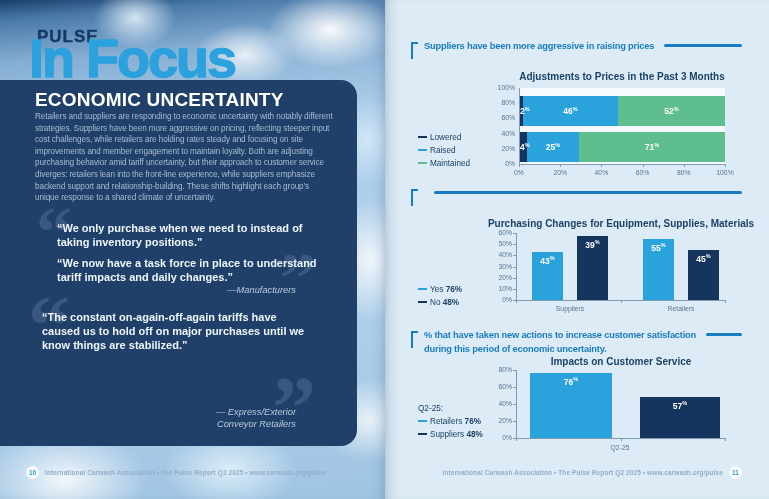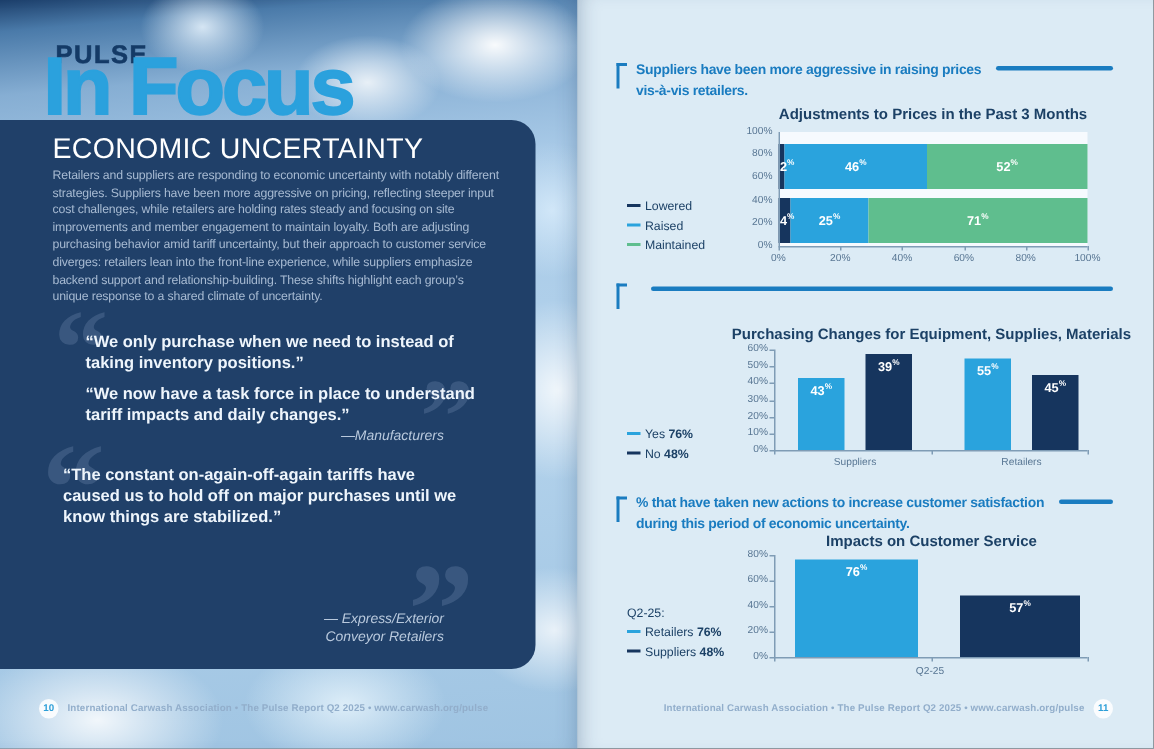--- a/index.html
+++ b/index.html
@@ -19,21 +19,21 @@
       radial-gradient(60px 60px at 368px 140px, rgba(225,242,255,.7), rgba(255,255,255,0) 75%),
       radial-gradient(80px 60px at 370px 420px, rgba(255,255,255,.75), rgba(255,255,255,0) 70%),
       linear-gradient(175deg,#1c3f6b 0%,#4a7aa9 4%,#86aed3 12%,#a6c8e6 24%,#b4d3ec 55%,#9fc4e2 100%);
     box-shadow:inset -10px 0 14px -10px rgba(30,60,100,.3);}
   .kicker{position:absolute;left:37px;top:27px;font-size:17px;font-weight:bold;
     letter-spacing:1px;color:#143a66;-webkit-text-stroke:.4px #143a66;}
   .bigtitle{position:absolute;left:29px;top:31px;font-size:54px;font-weight:bold;line-height:1;
     letter-spacing:-2px;color:#2ba1dd;-webkit-text-stroke:1.3px #2ba1dd;}
   .panel{position:absolute;left:0;top:80px;width:357px;height:366px;background:#204069;
     border-radius:0 16px 16px 0;}
-  .subtitle{position:absolute;left:35px;top:89px;font-size:19px;font-weight:normal;
+  .subtitle{position:absolute;left:35px;top:89px;font-size:19px;font-weight:bold;
     letter-spacing:.2px;color:#ffffff;text-align:center;}
   .intro{position:absolute;left:35px;top:111px;width:300px;font-size:8.2px;line-height:11.6px;
     letter-spacing:-.1px;color:#a7bad2;}
   .quote{position:absolute;width:272px;font-size:11px;font-weight:bold;line-height:14px;color:#eef5fc;}
   .q1{left:57px;top:221px;}
   .q2{left:57px;top:256px;}
   .q3{left:42px;top:310px;}
   .q4{left:42px;top:363px;}
   .attr{position:absolute;font-size:9.3px;font-style:italic;color:#b9c9dd;text-align:right;line-height:11.5px;}
   .attr1{left:150px;top:285px;width:146px;}
@@ -98,21 +98,20 @@
       <div class="footertext">International Carwash Association • The Pulse Report Q2 2025 • www.carwash.org/pulse</div>
     </div>
   </div>
 
   <div class="page-right">
 
     <div class="section-heading" id="sh0">
       <span class="bracket"></span>
       <div class="sh-text">
         <div>Suppliers have been more aggressive in raising prices</div>
-        <div>vis-à-vis retailers.</div>
       </div>
       <div class="sh-rule"></div>
     </div>
     <div class="chart-title" id="ct0">Adjustments to Prices in the Past 3 Months</div>
 
     <div class="section-heading" id="sh1">
       <span class="bracket"></span>
       <div class="sh-rule"></div>
     </div>
     <div class="chart-title" id="ct1">Purchasing Changes for Equipment, Supplies, Materials</div>

